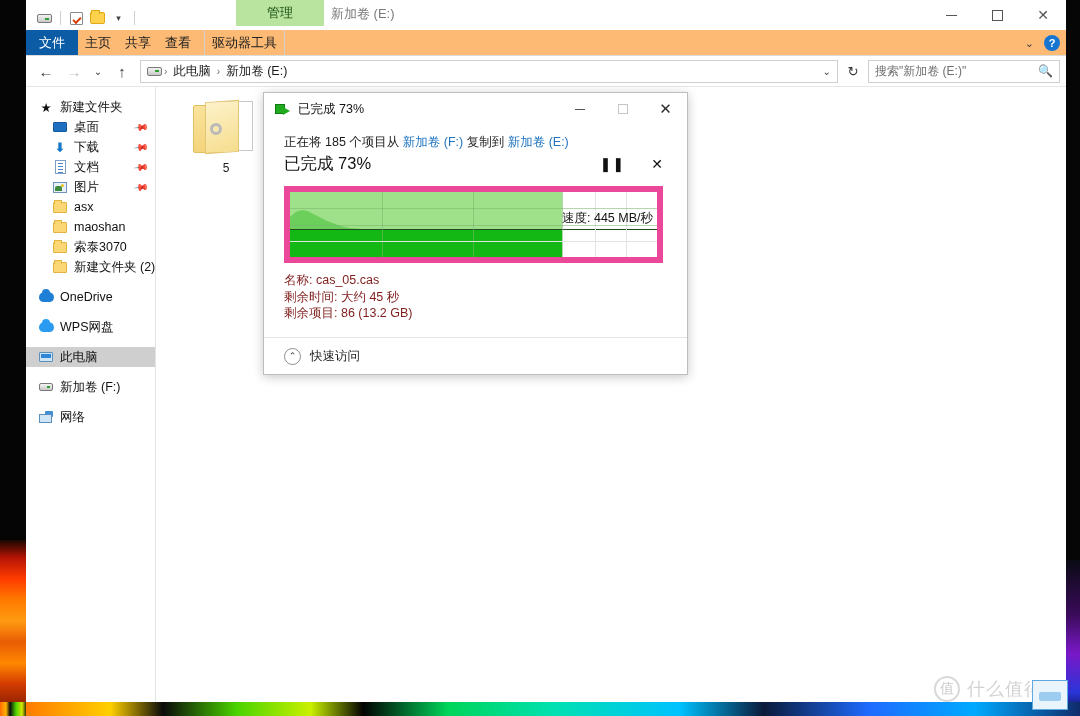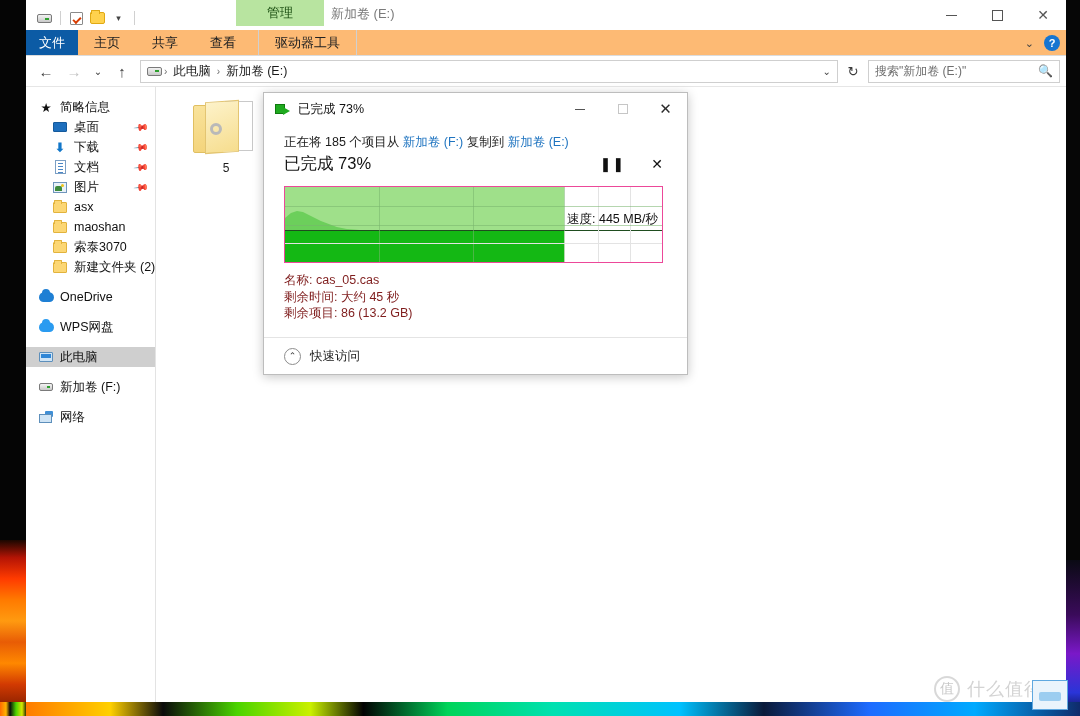--- a/index.html
+++ b/index.html
@@ -97,21 +97,21 @@
   .wbtn .min{ display:block; width:11px; height:1px; background:#555; }
   .wbtn .max{ display:block; width:11px; height:11px; border:1px solid #555; }
 
   
   .ribbon {
     height:26px; background:#fdba74; display:flex; align-items:stretch;
     border-bottom:1px solid #dcdcdc; position:relative;
   }
   .tab{
     display:flex; align-items:center; justify-content:center;
-    font-size:13px; color:#222; padding:0 16px; cursor:default;
+    font-size:13px; color:#222; padding:0 7px; cursor:default;
   }
   .tab.file{ background:#0c5ba5; color:#fff; width:52px; padding:0; }
   .tab.drivetools{
     border-left:1px solid #d0d0d0; border-right:1px solid #d0d0d0;
     margin-left:6px;
   }
   .ribbon-right{
     position:absolute; right:6px; top:0; height:26px; display:flex; align-items:center; gap:10px;
   }
   .ribbon-right .chev{ font-size:11px; color:#444; }
@@ -255,21 +255,21 @@
   .line1{ font-size:12.5px; color:#1b1b1b; margin-bottom:2px; }
   .line1 .lk{ color:#1f74c0; }
   .row2{ display:flex; align-items:center; }
   .pct{ font-size:16.5px; color:#111; }
   .row2-btns{ margin-left:auto; display:flex; align-items:center; gap:26px; padding-right:4px;}
   .pause{ font-size:14px; color:#111; font-weight:bold; letter-spacing:1px;}
   .cancel{ font-size:14px; color:#111; font-weight:bold; }
 
   .graph{
     margin-top:11px; width:379px; height:77px;
-    border:1px solid #ec4899; background:#fff; position:relative; overflow:hidden;
+    border:6px solid #ec4899; background:#fff; position:relative; overflow:hidden;
   }
   .g-fill{
     position:absolute; left:0; top:0; width:74%; height:100%;
     background:#9fe08a;
   }
   .g-dark{
     position:absolute; left:0; bottom:0; width:74%; height:41%;
     background:#14b814;
   }
   .g-spark{
@@ -411,21 +411,21 @@
       <input placeholder="搜索&quot;新加卷 (E:)&quot;" style="">
       <span class="srch-ico">🔍</span>
     </div>
   </div>
 
   <div class="bodyrow">
 
     <div class="navpane">
       <div class="nav-item">
         <span class="ni">★</span>
-        <span class="lbl">简略信息</span>
+        <span class="lbl">新建文件夹</span>
       </div>
       <div class="nav-item indent">
         <span class="ni">
             <span class="ic-desktop"></span>
           </span>
         <span class="lbl">桌面</span>
         <span class="pin">📌</span>
       </div>
       <div class="nav-item indent">
         <span class="ni ic-down">⬇</span>

